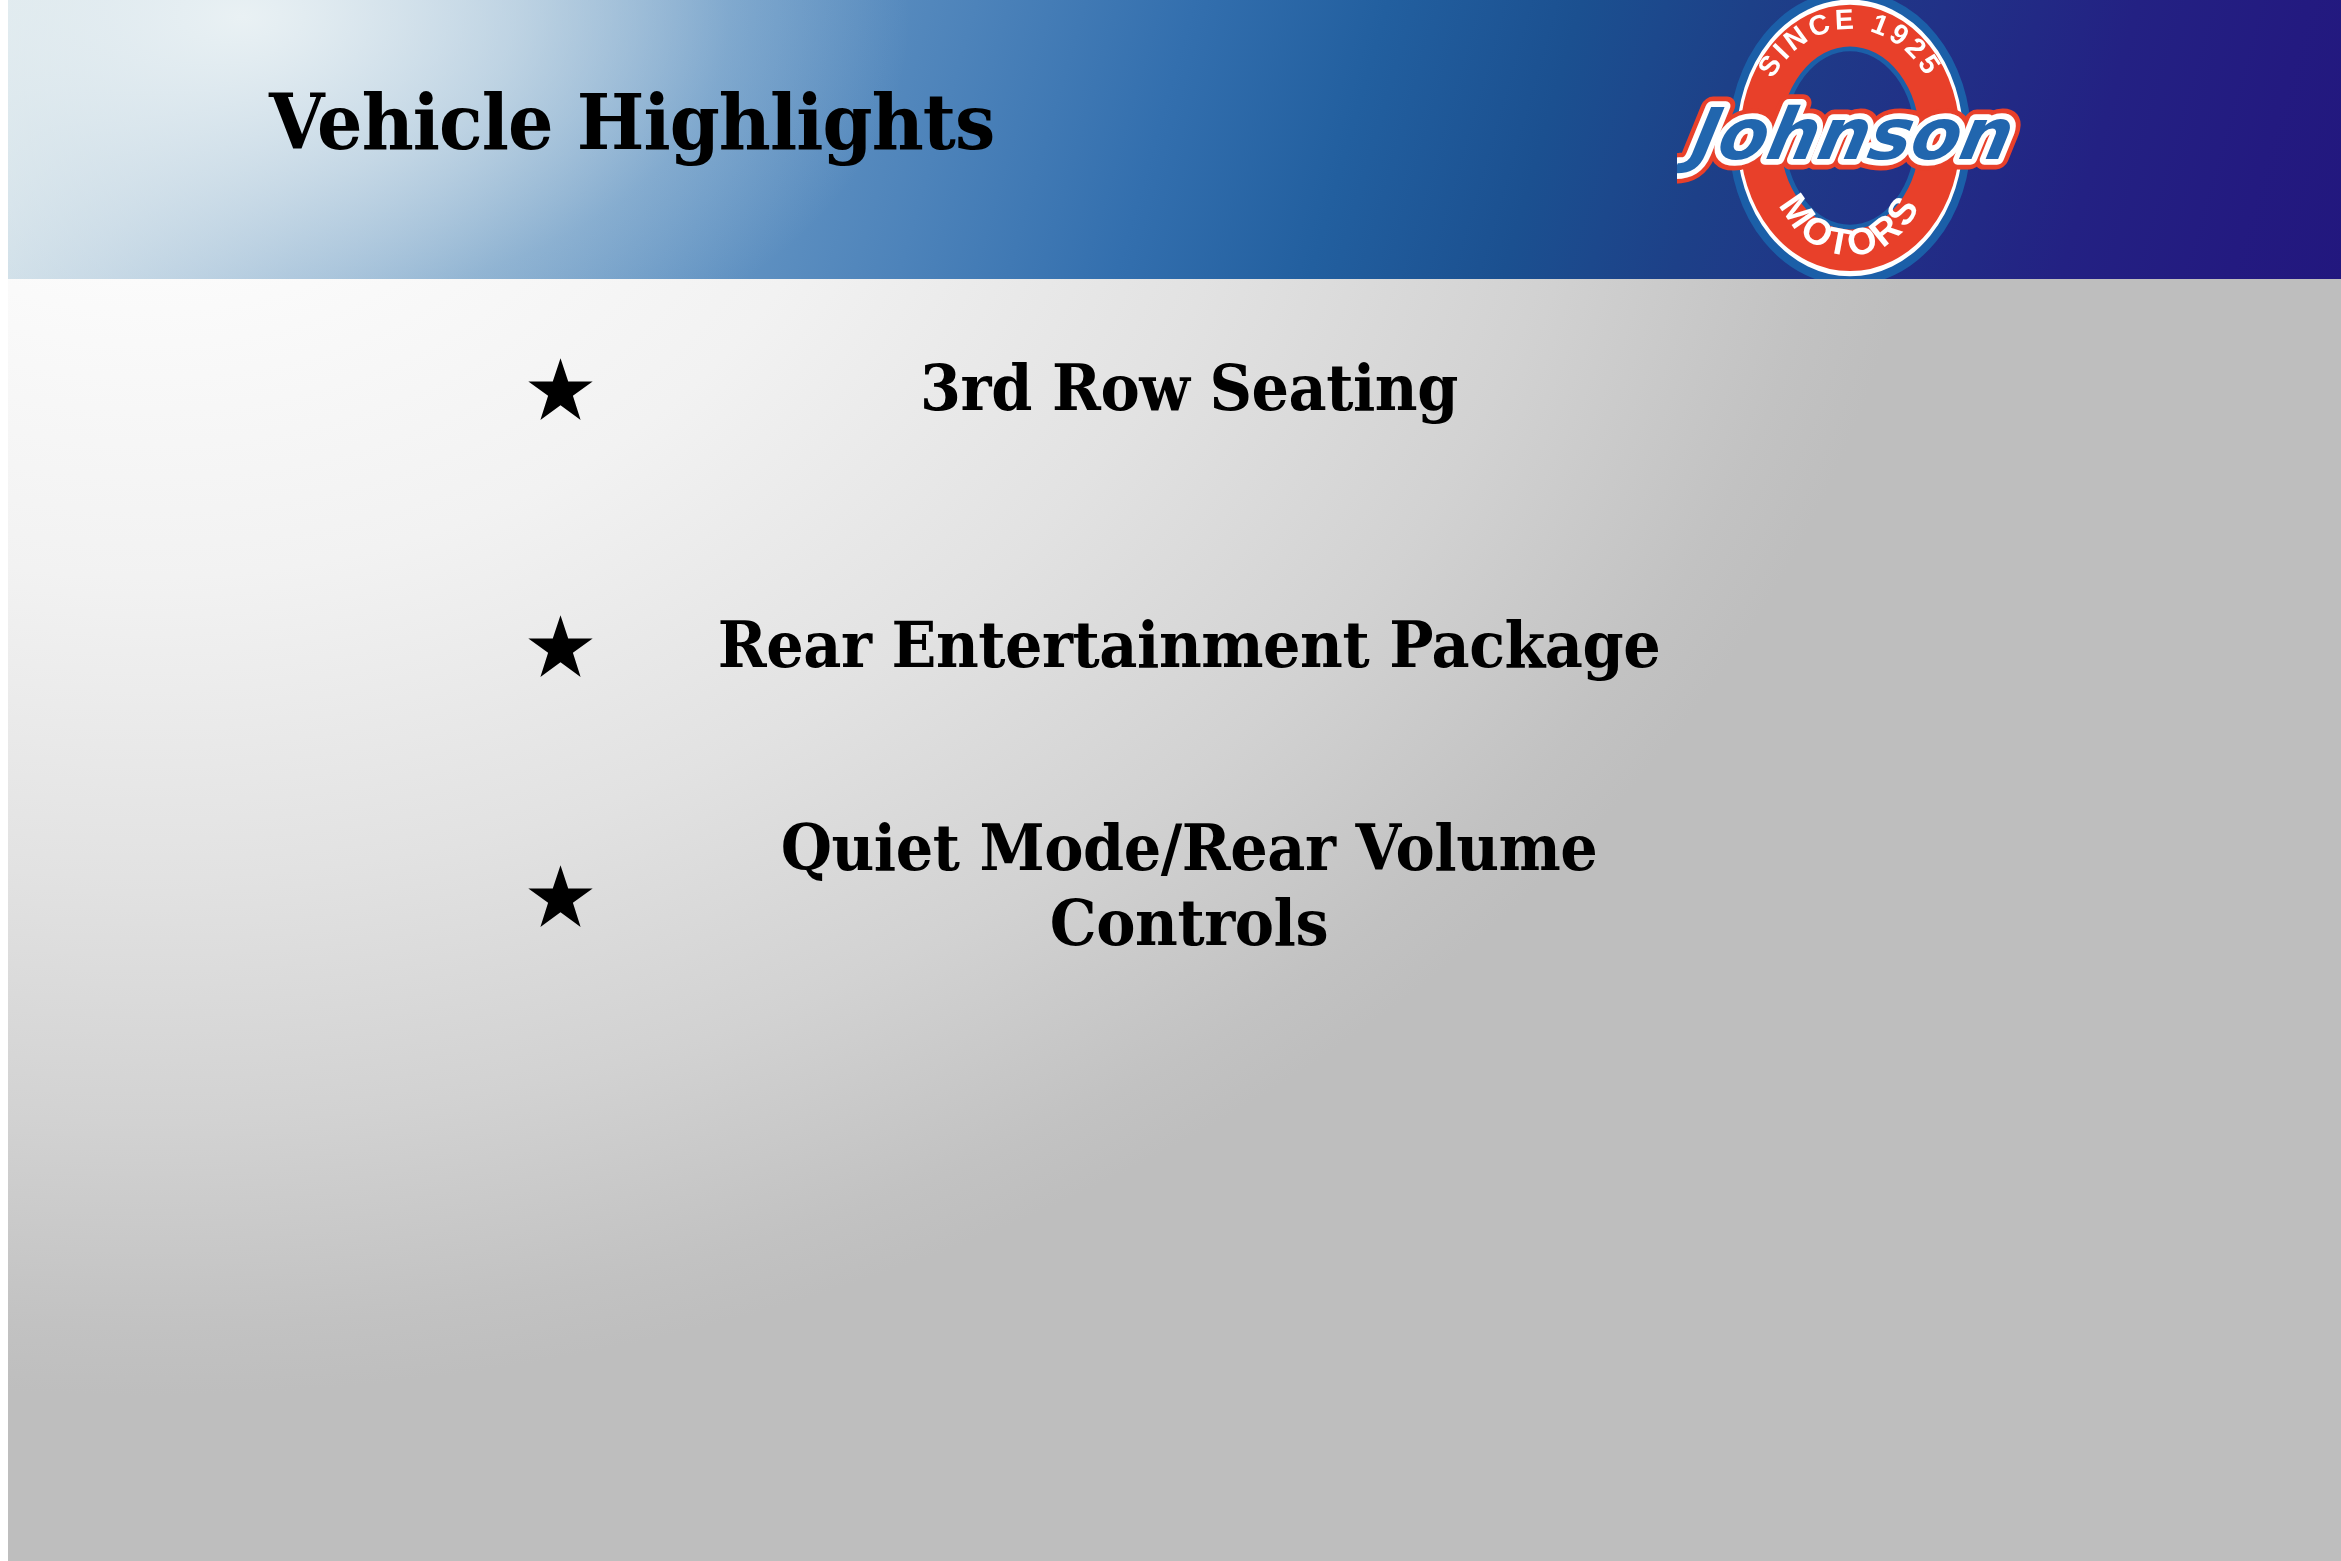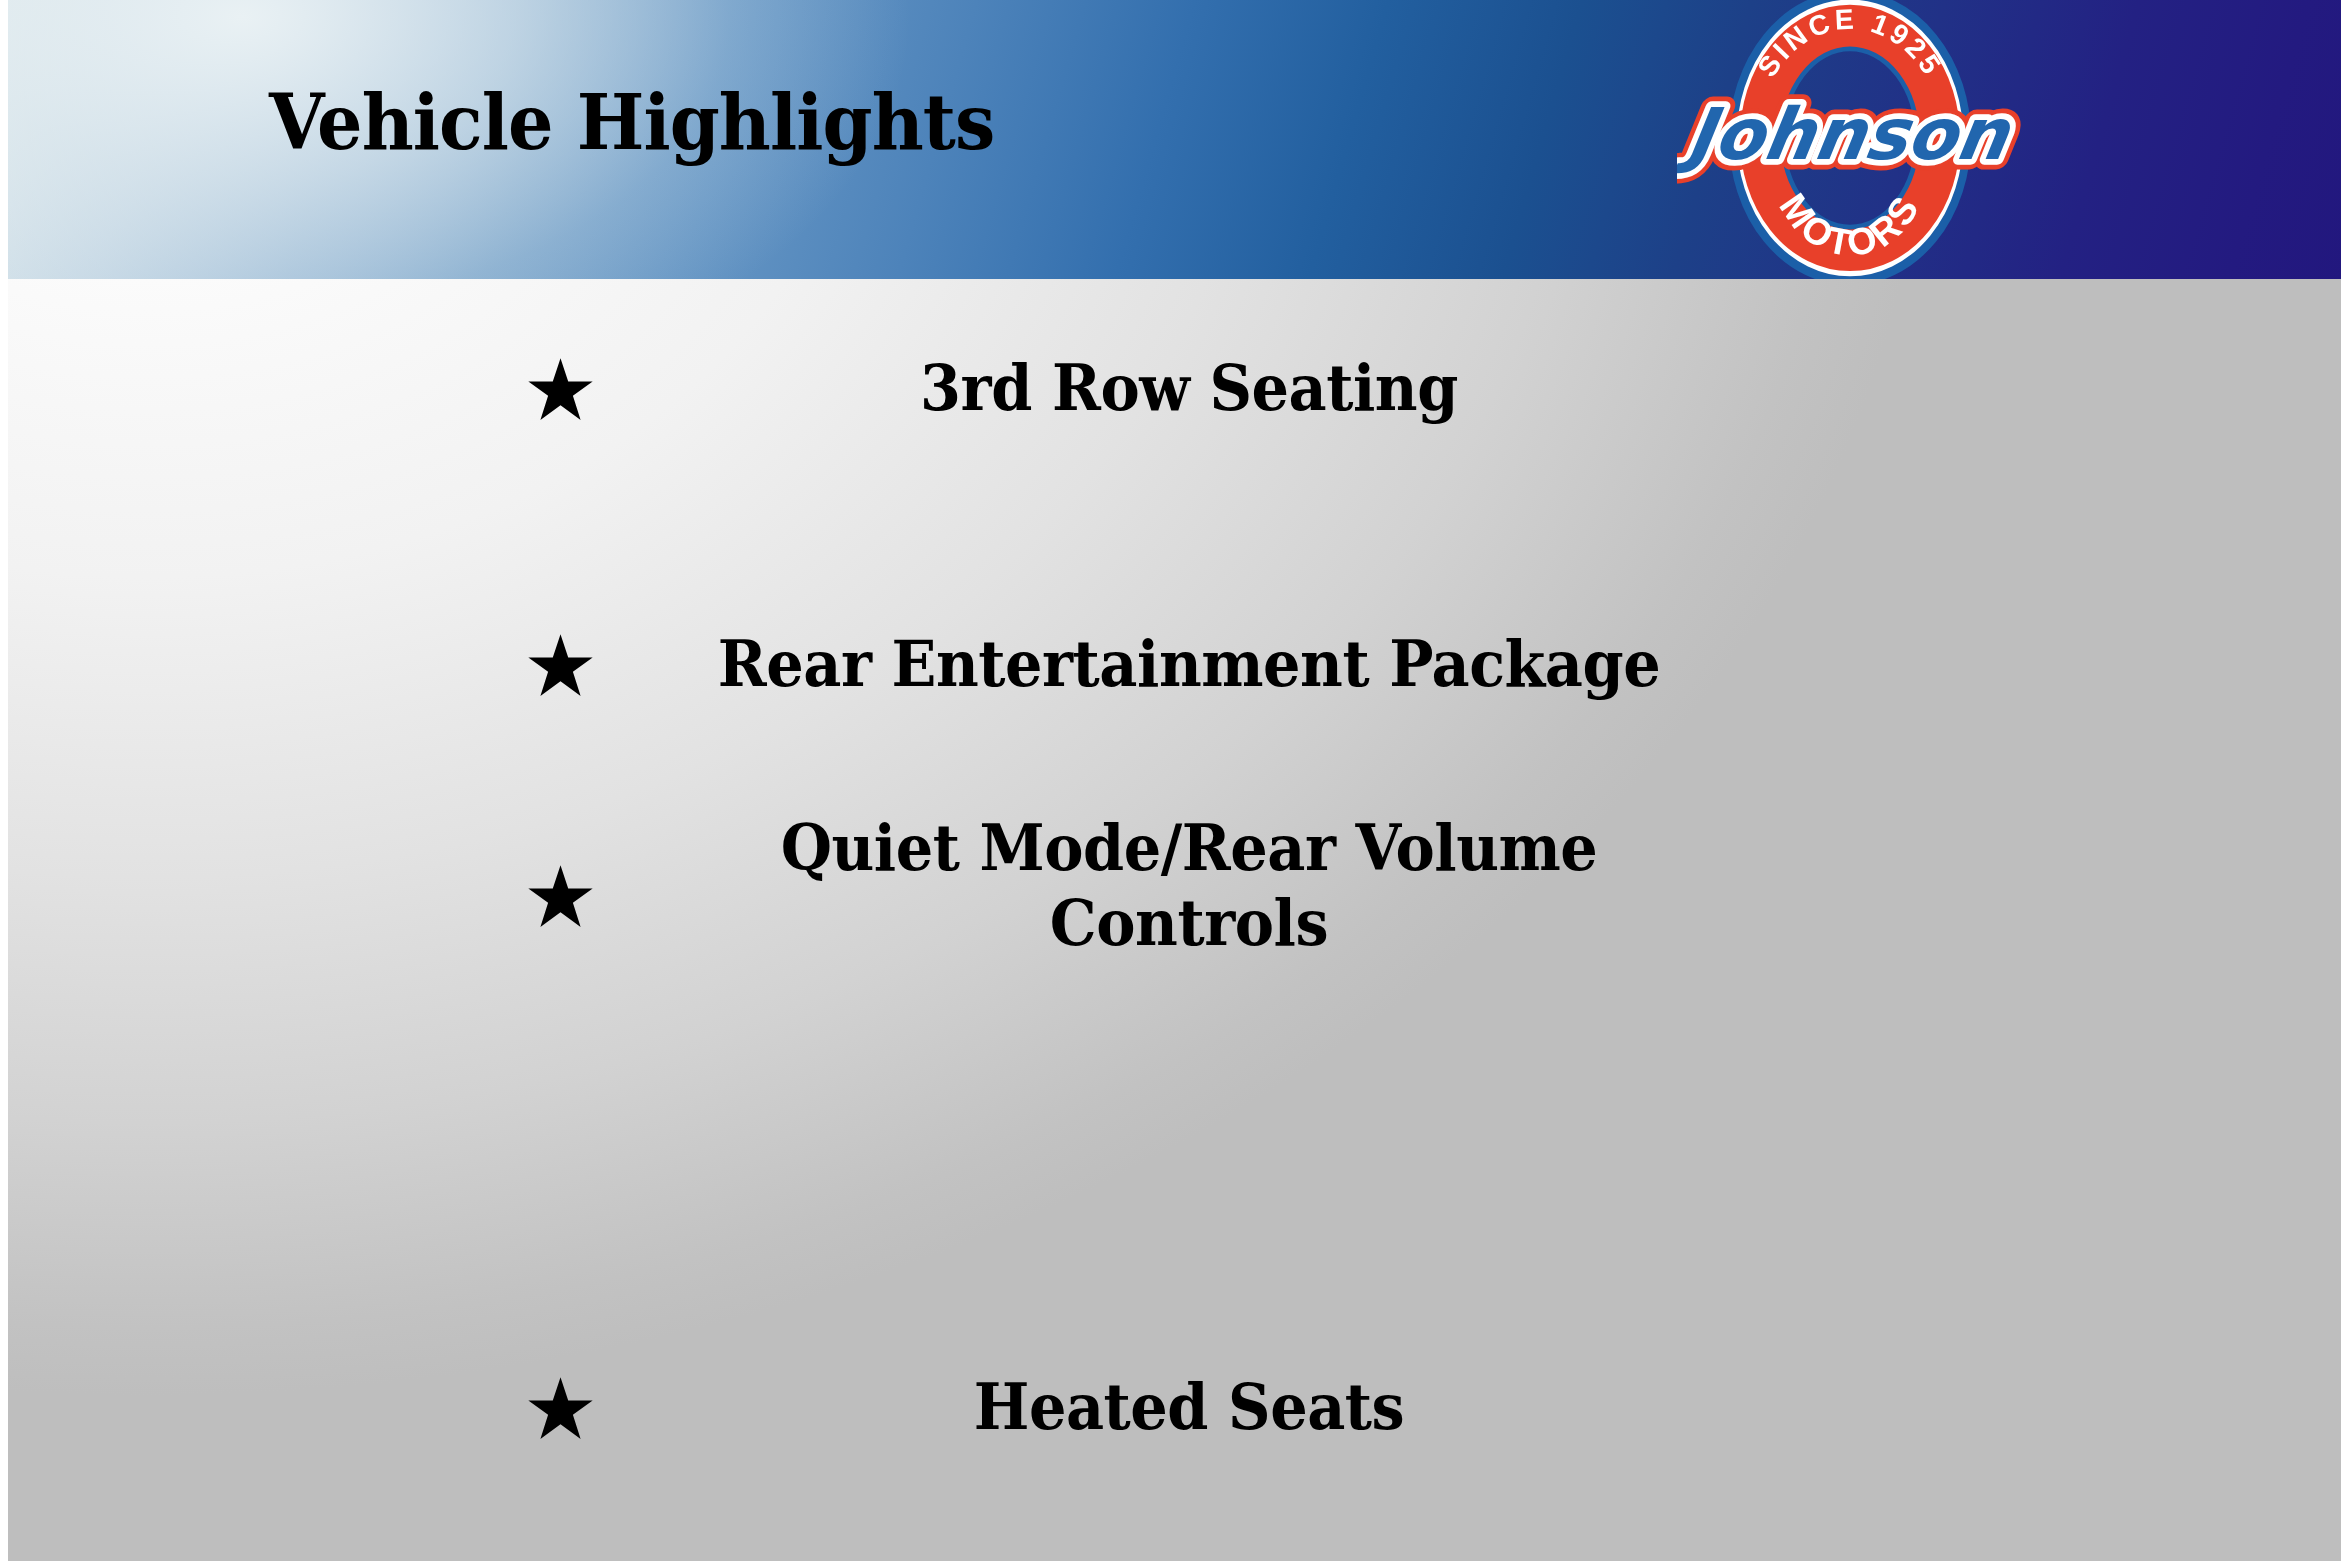--- a/index.html
+++ b/index.html
@@ -135,21 +135,21 @@
     font-size: 64px;
     line-height: 1.18;
     letter-spacing: -0.5px;
     color: #000000;
     transform: scaleX(0.92);
     transform-origin: center center;
   }
 
   
   .row-0 { top: 62px;  height: 100px; }
-  .row-1 { top: 338px;  height: 100px; }
+  .row-1 { top: 319px;  height: 100px; }
   .row-2 { top: 535px; height: 168px; }
   .row-3 { top: 808px; height: 100px; }
   .row-4 { top: 1081px; height: 100px; }
 
   .row-0 .bullet-star, .row-1 .bullet-star,
   .row-3 .bullet-star, .row-4 .bullet-star { top: 16.3px; }
   .row-2 .bullet-star { top: 50px; }
 
   .row-0 .bullet-text, .row-1 .bullet-text,
   .row-3 .bullet-text, .row-4 .bullet-text { top: 9.4px; }
@@ -219,24 +219,16 @@
     <div class="bullet-row row-2">
       <span class="bullet-star">
         <svg viewBox="0 0 100 100" xmlns="http://www.w3.org/2000/svg">
           <polygon points="50,2 61.5,36.5 98,36.5 68.5,58 80,94 50,72 20,94 31.5,58 2,36.5 38.5,36.5" fill="#000000"></polygon>
         </svg>
       </span>
       <span class="bullet-text">Quiet Mode/Rear Volume Controls</span>
     </div>
 
 
-    <div class="bullet-row row-4">
-      <span class="bullet-star">
-        <svg viewBox="0 0 100 100" xmlns="http://www.w3.org/2000/svg">
-          <polygon points="50,2 61.5,36.5 98,36.5 68.5,58 80,94 50,72 20,94 31.5,58 2,36.5 38.5,36.5" fill="#000000"></polygon>
-        </svg>
-      </span>
-      <span class="bullet-text">Heated Seats</span>
-    </div>
 
   </div>
 </div>
 
 
 </body></html>

